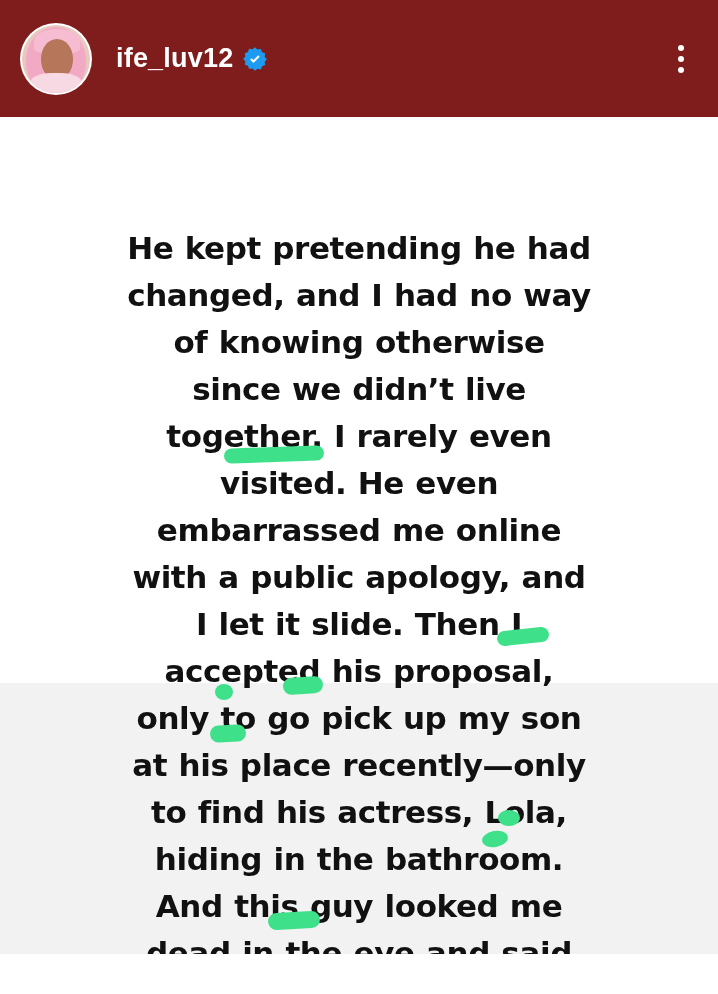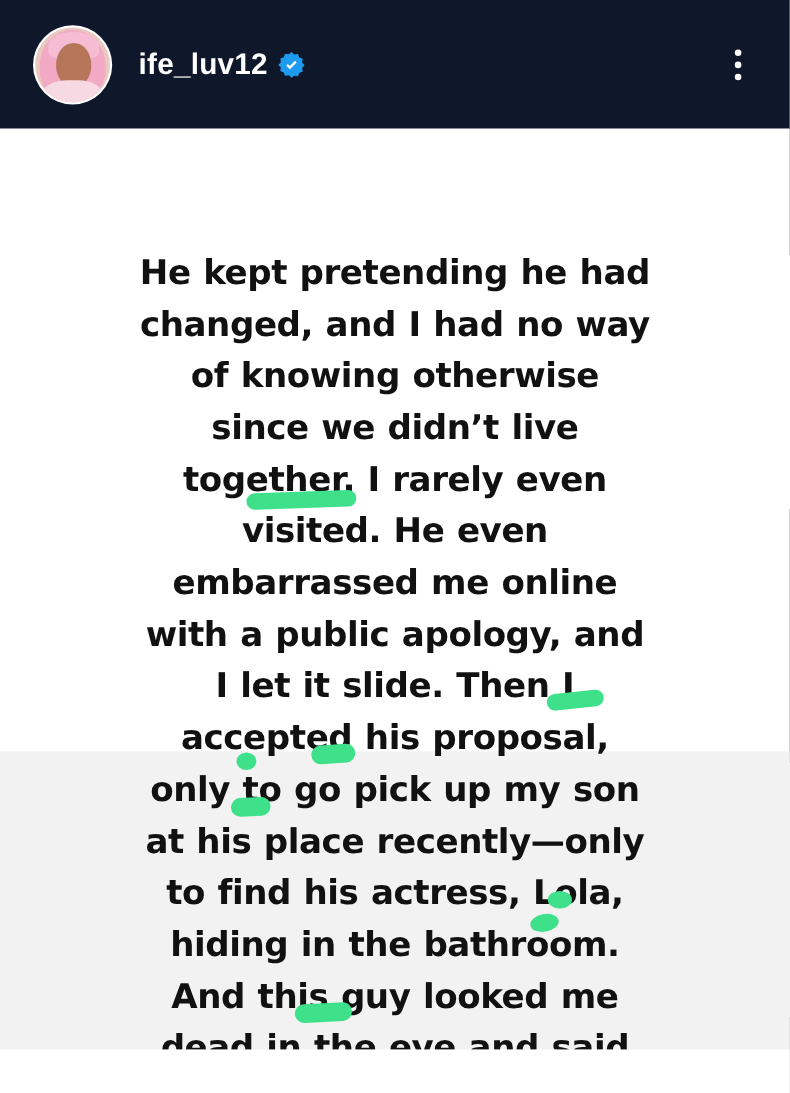--- a/index.html
+++ b/index.html
@@ -19,24 +19,24 @@
     background: #ffffff;
     overflow: hidden;
   }
 
   
   .header {
     position: absolute;
     top: 0; left: 0;
     width: 718px;
     height: 117px;
-    background: #0f172a;
-    display: flex;
-    align-items: center;
-    padding: 0 30px;
+    background: #7f1d1d;
+    display: flex;
+    align-items: center;
+    padding: 0 20px;
   }
 
   .avatar-ring {
     width: 72px;
     height: 72px;
     border-radius: 50%;
     background: #ffffff;
     padding: 2px;
     flex: 0 0 auto;
     display: flex;

